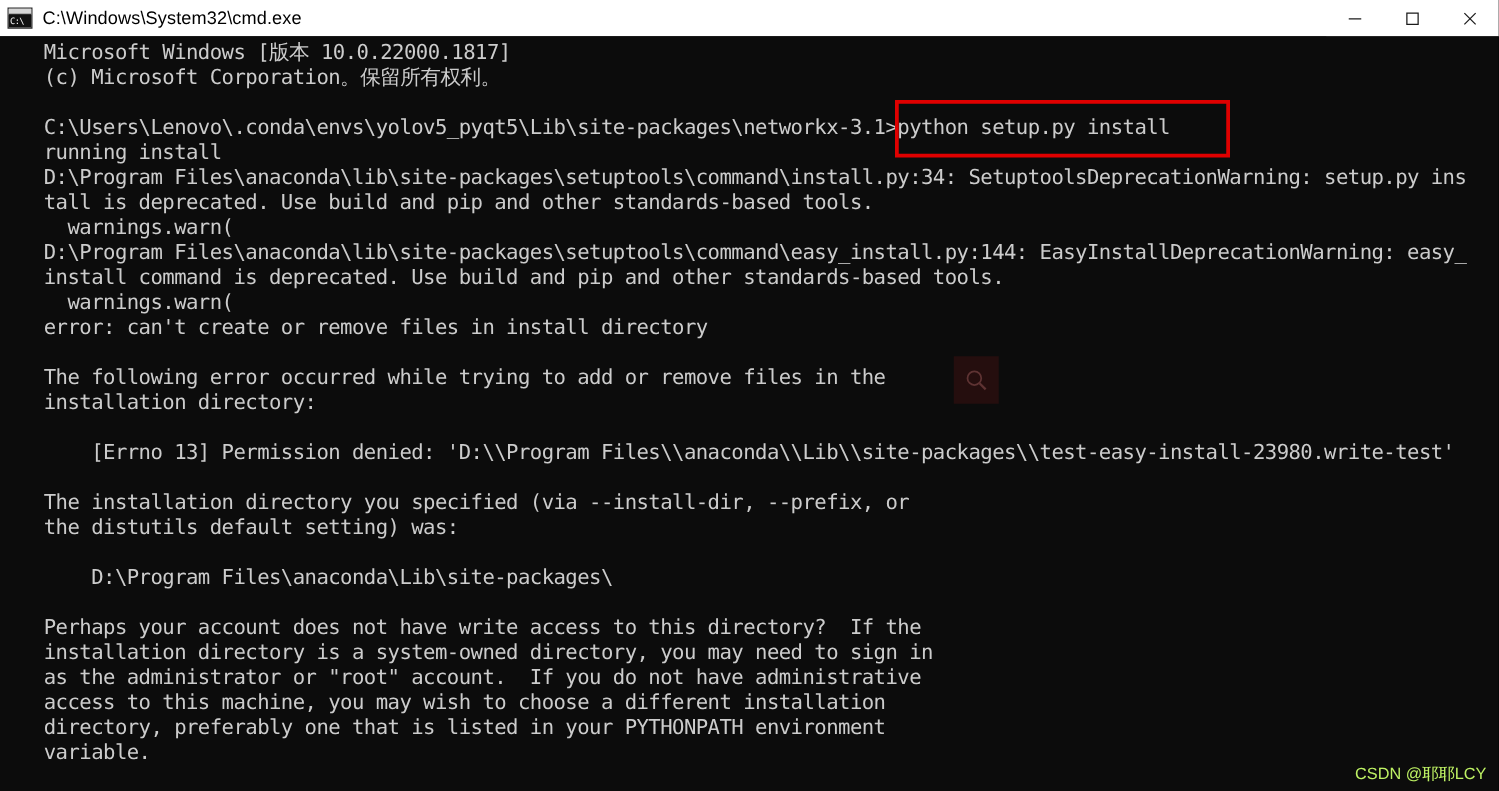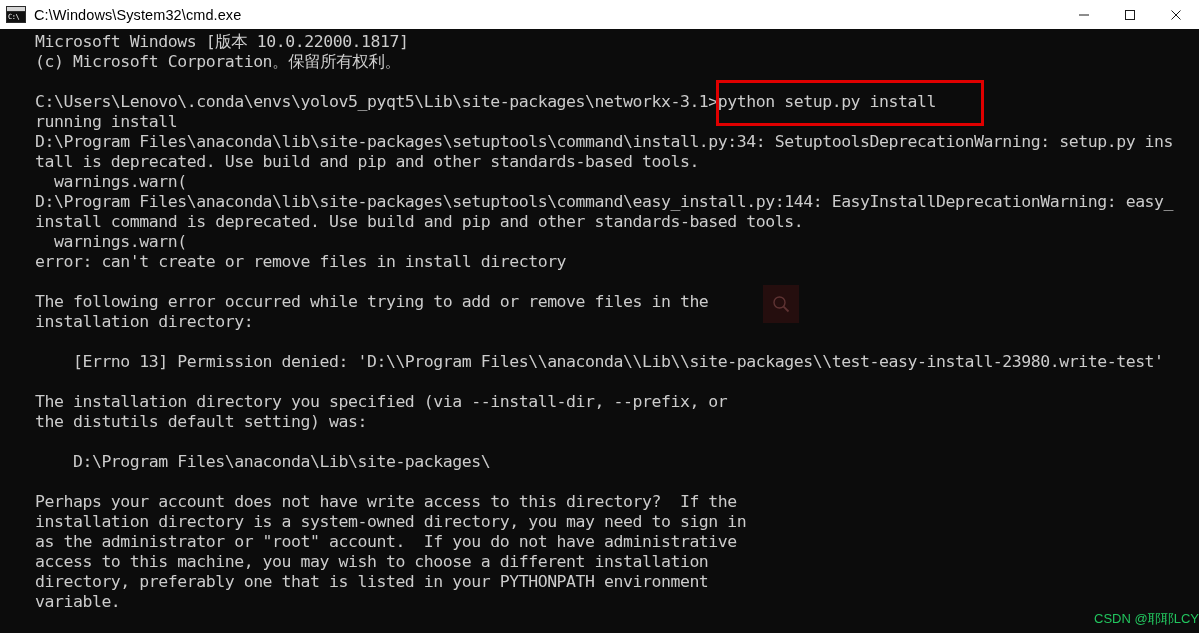--- a/index.html
+++ b/index.html
@@ -131,25 +131,25 @@
     background: #2a0f0f;
     display: flex;
     align-items: center;
     justify-content: center;
     opacity: 0.85;
   }
 
   
   #watermark {
     position: absolute;
-    right: 0;
+    right: 10px;
     bottom: 5px;
     font-family: "Liberation Sans", sans-serif;
     font-size: 13px;
-    color: #22c55e;
+    color: #bef264;
     white-space: nowrap;
   }
 </style>
 </head>
 <body>
 
 <div id="screen">
 
   <div id="titlebar">
     <div id="app-icon">

